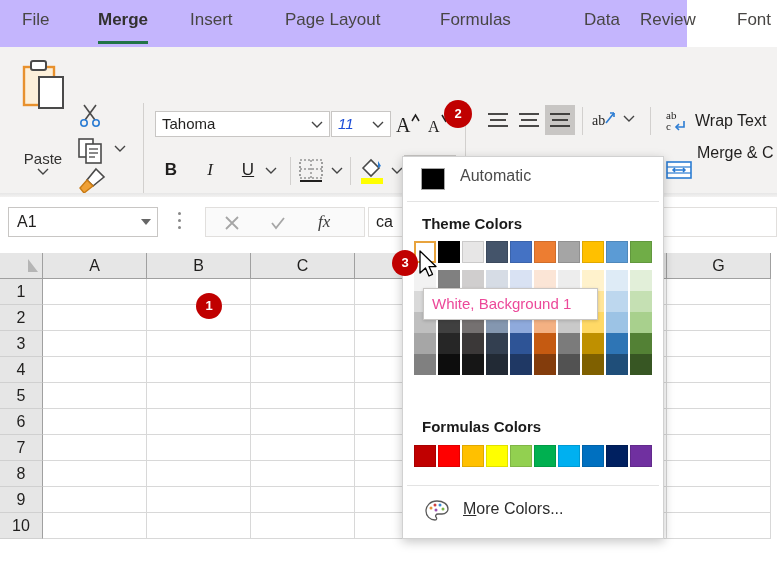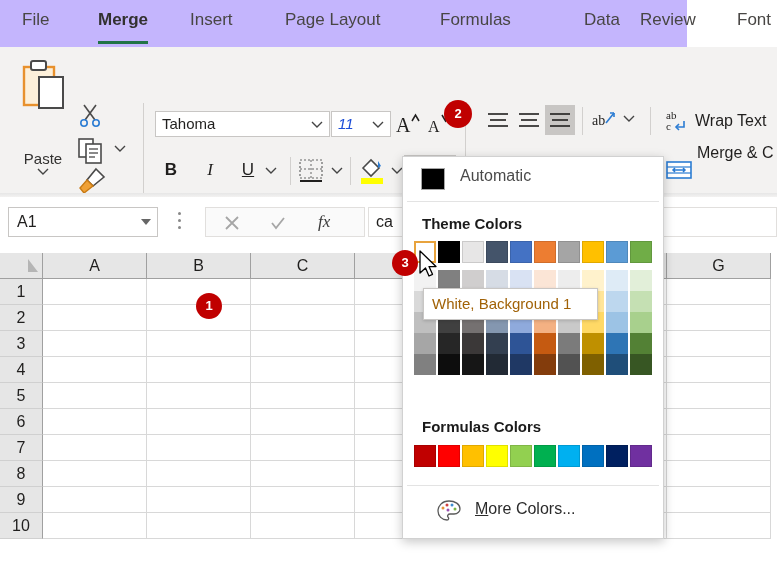--- a/index.html
+++ b/index.html
@@ -139,22 +139,22 @@
   .dd-auto .lbl{position:absolute;left:57px;top:10px;font-size:16px;color:#4a4a4a;}
   .dd-divider{position:absolute;left:4px;width:252px;height:1px;background:#e3e3e3;}
   .dd-head{position:absolute;left:19px;font-size:15px;font-weight:bold;color:#1b1b1b;}
   .sw-cell{position:absolute;width:22px;height:22px;box-sizing:border-box;border:1px solid rgba(0,0,0,0.12);}
   .sw-cell.hov{border:2px solid #e8a33d;}
   .tooltip{
     position:absolute;left:423px;top:288px;width:175px;height:32px;
     background:#ffffff;border:1px solid #c8c6c4;box-sizing:border-box;
     box-shadow:0 1px 3px rgba(0,0,0,0.16);z-index:60;
   }
-  .tooltip .txt{position:absolute;left:8px;top:6px;font-size:15px;color:#a16207;white-space:nowrap;}
-  .more-colors{position:absolute;left:15px;top:330px;width:260px;height:50px;}
+  .tooltip .txt{position:absolute;left:8px;top:6px;font-size:15px;color:#ec4899;white-space:nowrap;}
+  .more-colors{position:absolute;left:3px;top:330px;width:260px;height:50px;}
   .more-colors .lbl{position:absolute;left:57px;top:13px;font-size:16px;color:#2b2b2b;}
   .more-colors .lbl u{text-decoration:underline;}
 
   
   .cursor{position:absolute;z-index:80;}
   .badge{
     position:absolute;border-radius:50%;background:#c00000;
     color:#ffffff;font-size:13px;font-weight:bold;
     text-align:center;z-index:70;
   }

